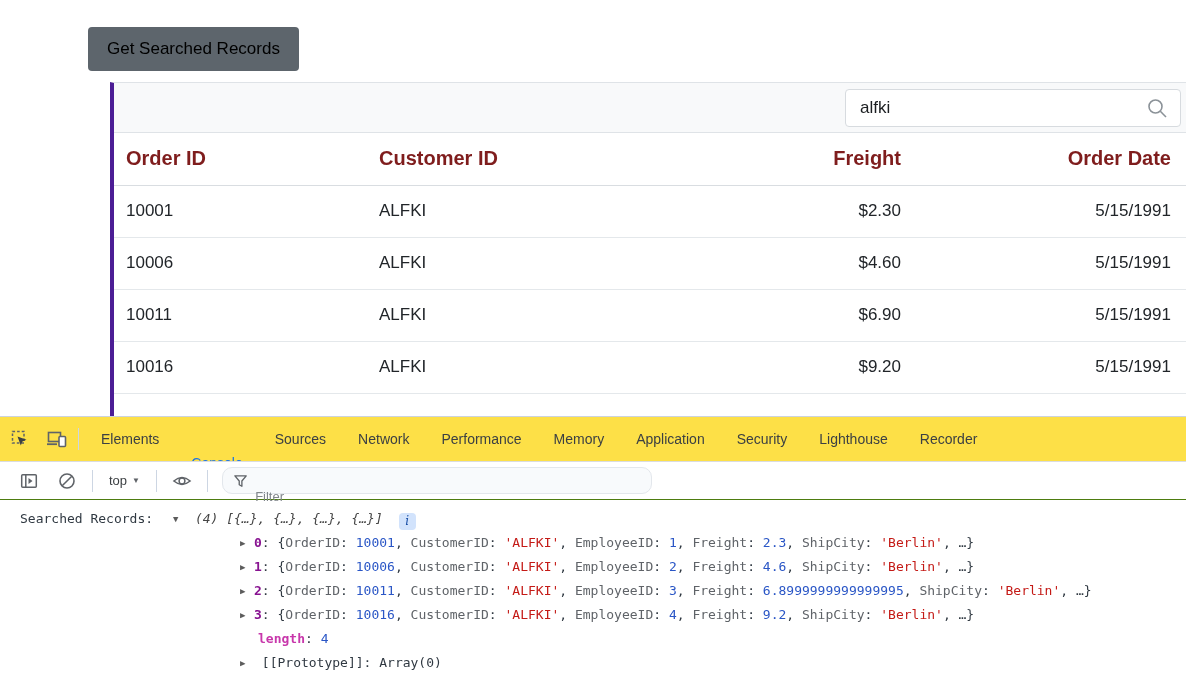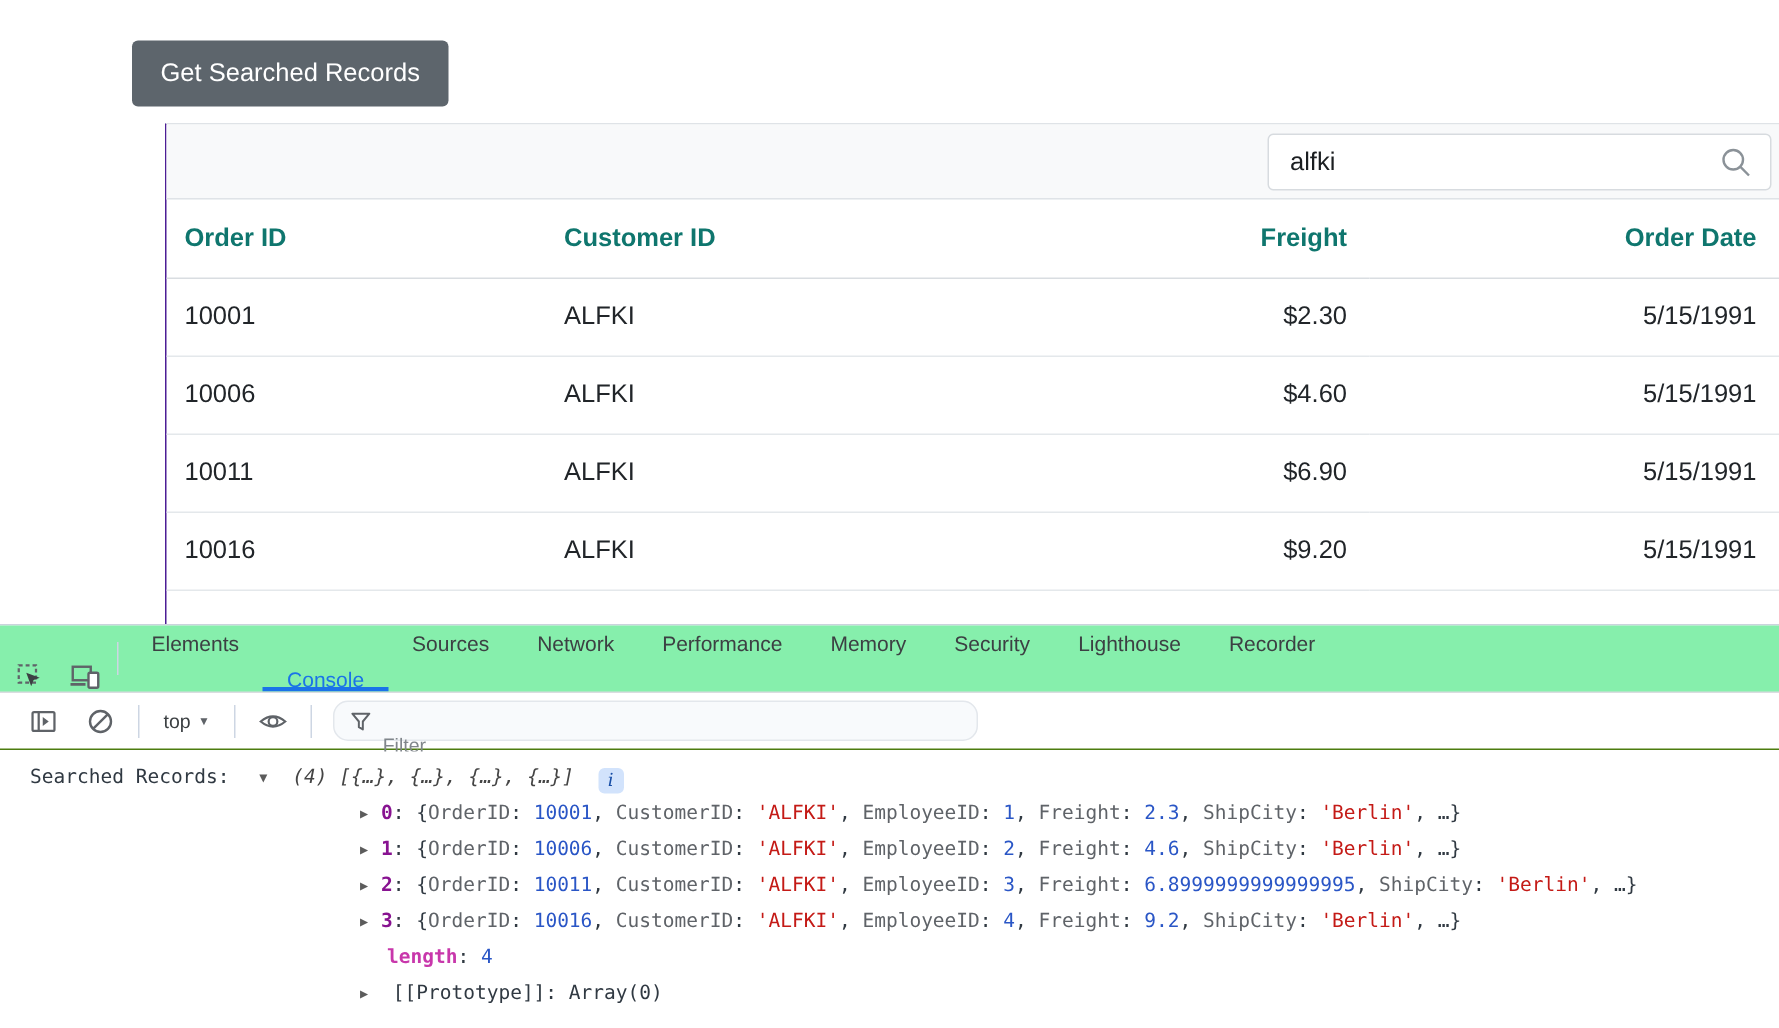--- a/index.html
+++ b/index.html
@@ -1,46 +1,46 @@
 <!DOCTYPE html>
 <html style="--accent: #1a73e8; --btn-bg: #5d656c; --cdefault: #303942; --num: #2a56c6; --str: #c41a16; --idx: #881391; --dimkey: #c837ab; --keygray: #5f6368; --badge-bg: #d2e3fc; --badge-fg: #174ea6;"><head>
 <meta charset="utf-8">
 <style>
   * { margin: 0; padding: 0; box-sizing: border-box; }
   html, body { width: 1186px; height: 685px; overflow: hidden; background: #fff;
     font-family: "Liberation Sans", sans-serif; }
 
   
   .get-btn { position: absolute; left: 88px; top: 27px; height: 44px; padding: 0 19px;
-    background: var(--btn-bg); color: #ffffff; font-size: 17px; border: none; border-radius: 4px;
+    background: var(--btn-bg); color: #000000; font-size: 17px; border: none; border-radius: 4px;
     font-family: "Liberation Sans", sans-serif; cursor: pointer; }
 
   
   .grid { position: absolute; left: 110px; top: 82px; right: 0; height: 334px;
-    border-left: 1px solid #4c1d95; border-top: 1px solid #dfe3e7; background: #fff; }
+    border-left: 4px solid #4c1d95; border-top: 1px solid #dfe3e7; background: #fff; }
   .grid-toolbar { height: 50px; background: #f8f9fa; border-bottom: 1px solid #dfe3e7;
     position: relative; }
   .searchbox { position: absolute; right: 5px; top: 6px; width: 336px; height: 38px;
     background: #fff; border: 1px solid #d7dbdf; border-radius: 4px; display: flex;
     align-items: center; }
   .searchbox input { flex: 1; border: none; outline: none; font-size: 17px; color: #1b1e21;
     padding: 0 0 0 14px; background: transparent; font-family: "Liberation Sans", sans-serif; }
   .searchbox .sicon { width: 22px; height: 22px; margin-right: 12px; flex: none; }
 
   table.datagrid { width: 100%; border-collapse: collapse; table-layout: fixed; }
-  .datagrid th { height: 52px; font-size: 17px; font-weight: 700; color: #0f766e;
+  .datagrid th { height: 52px; font-size: 20px; font-weight: 700; color: #7f1d1d;
     border-bottom: 1px solid #d9dde1; }
   .datagrid td { height: 52px; font-size: 17px; color: #212529; border-bottom: 1px solid #e4e8eb; }
   .datagrid th.al, .datagrid td.al { text-align: left; padding-left: 12px; }
   .datagrid th.ar, .datagrid td.ar { text-align: right; padding-right: 15px; }
 
   
   .devtools { position: absolute; left: 0; right: 0; top: 416px; bottom: 0; background: #fff;
     border-top: 1px solid #ccd3dd; }
-  .dt-tabbar { height: 45px; background: #86efac; display: flex; align-items: flex-end;
+  .dt-tabbar { height: 45px; background: #fde047; display: flex; align-items: center;
     border-bottom: 1px solid #dadce0; overflow: hidden; }
   .dt-icongroup { display: flex; align-items: center; padding: 0 4px 0 10px; gap: 16px; }
   .dt-divider { width: 1px; height: 22px; background: #cdd6e3; align-self: center; margin: 0 6px; }
   .devtab { display: flex; align-items: center; padding: 0 16px; font-size: 14px; color: #3c4043;
     position: relative; white-space: nowrap; cursor: pointer; }
   .devtab.active { color: var(--accent); margin-top: 48px; }
   .devtab.active::after { content: ""; position: absolute; left: 0; right: 0; bottom: 0;
     height: 3px; background: var(--accent); }
 
   .dt-toolbar { height: 38px; background: #fff; border-bottom: 1px solid #4d7c0f; display: flex;
@@ -152,20 +152,21 @@
       </svg>
     </div>
     <div class="dt-divider"></div>
     <div style="display:flex">
         <div class="devtab">Elements</div>
         <div class="devtab active">Console</div>
         <div class="devtab">Sources</div>
         <div class="devtab">Network</div>
         <div class="devtab">Performance</div>
         <div class="devtab">Memory</div>
+        <div class="devtab">Application</div>
         <div class="devtab">Security</div>
         <div class="devtab">Lighthouse</div>
         <div class="devtab">Recorder</div>
       </div>
   </div>
 
   <div class="dt-toolbar">
     <svg class="tbtn" viewBox="0 0 20 20">
       <rect x="2.7" y="3.7" width="14.6" height="12.6" fill="none" stroke="#5f6368" stroke-width="1.5" rx="1"></rect>
       <line x1="6.8" y1="3.7" x2="6.8" y2="16.3" stroke="#5f6368" stroke-width="1.5"></line>

